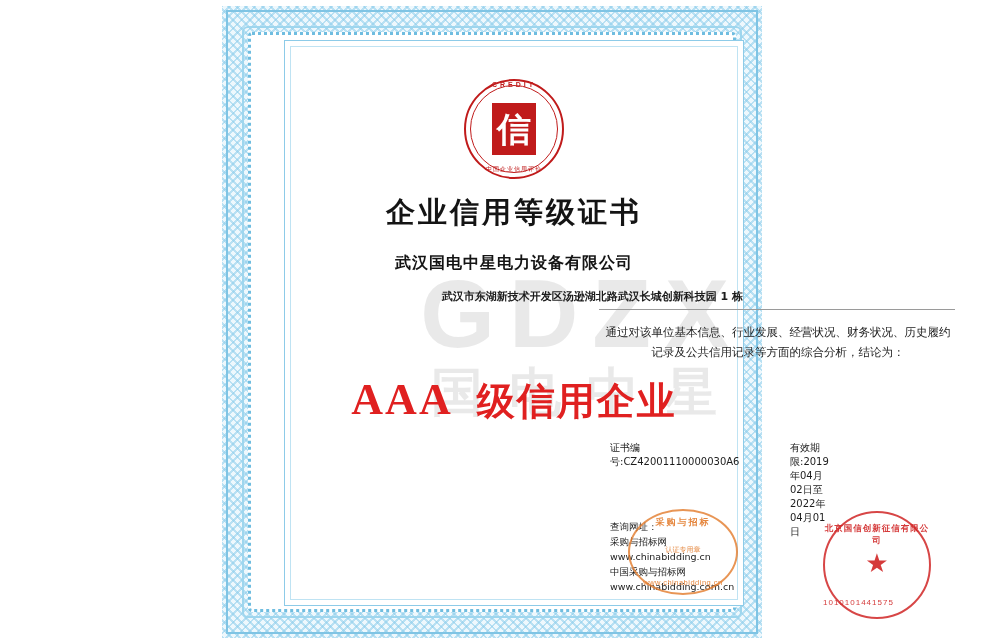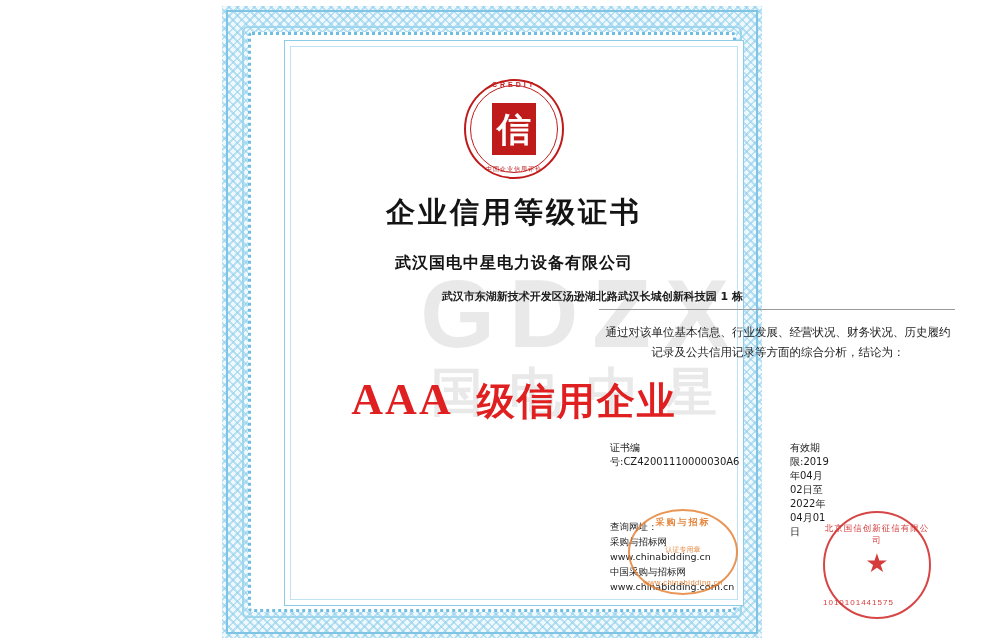--- a/index.html
+++ b/index.html
@@ -300,21 +300,21 @@
     box-sizing: border-box;
   }
   .stamp-red .top-text {
     position: absolute;
     left: 0; top: 12px;
     width: 108px;
     text-align: center;
     font-size: 8.5px;
     color: rgba(208,38,38,0.9);
     letter-spacing: 1px;
-    font-weight: normal;
+    font-weight: bold;
   }
   .stamp-red .bottom-text {
     position: absolute;
     left: 0; bottom: 12px;
     width: 108px;
     text-align: left;
     font-size: 8px;
     color: rgba(208,38,38,0.9);
     letter-spacing: 1px;
   }

